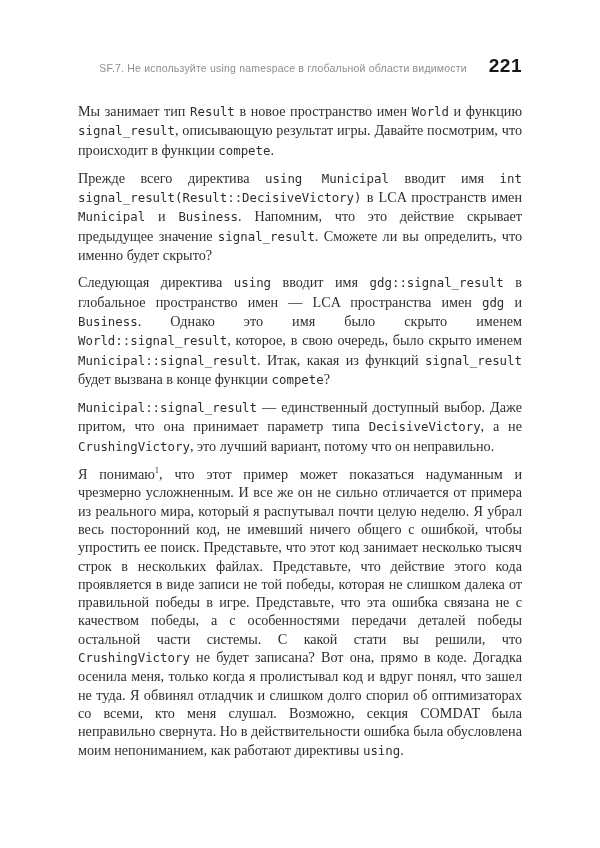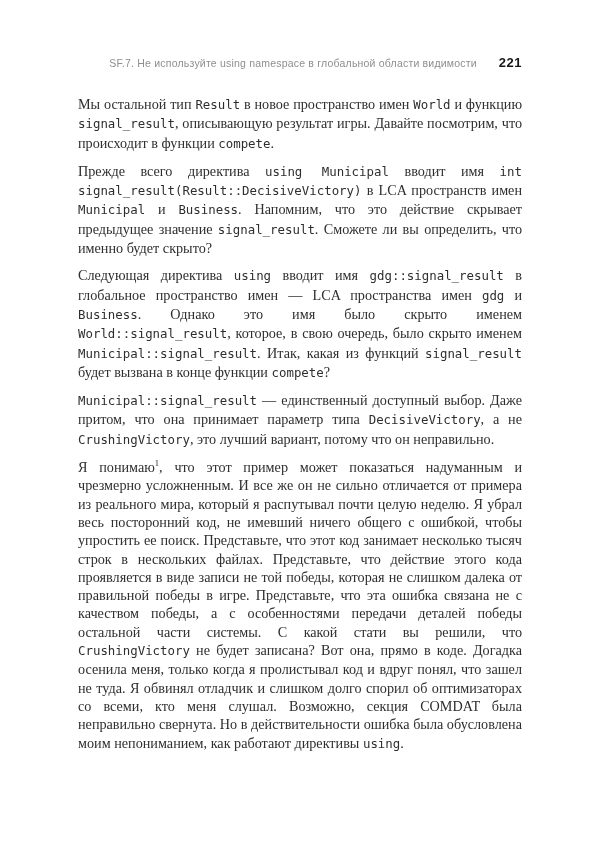--- a/index.html
+++ b/index.html
@@ -27,21 +27,21 @@
     margin-bottom: 25px;
   }
   .running-title {
     font-family: "Liberation Sans", "DejaVu Sans", sans-serif;
     font-size: 10.5px;
     color: #8e8e8e;
     letter-spacing: 0.2px;
   }
   .page-number {
     font-family: "Liberation Sans", "DejaVu Sans", sans-serif;
-    font-size: 13px;
+    font-size: 19px;
     font-weight: 700;
     color: #161616;
     letter-spacing: 0.5px;
   }
   .body-text p {
     font-size: 14.2px;
     line-height: 18.3px;
     text-align: justify;
     margin: 0 0 9px 0;
     hyphens: manual;
@@ -61,20 +61,20 @@
 <body>
 
 <div class="book-page">
 
   <header class="running-header">
     <span class="running-title">SF.7. Не используйте using namespace в глобальной области видимости</span>
     <span class="page-number">221</span>
   </header>
 
   <main class="body-text">
-    <p><span>Мы остальной тип </span><span class="code">Result</span><span> в новое пространство имен </span><span class="code">World</span><span> и функцию </span><span class="code">signal_result</span><span>, описывающую результат игры. Давайте посмотрим, что происходит в функции </span><span class="code">compete</span><span>.</span></p>
+    <p><span>Мы занимает тип </span><span class="code">Result</span><span> в новое пространство имен </span><span class="code">World</span><span> и функцию </span><span class="code">signal_result</span><span>, описывающую результат игры. Давайте посмотрим, что происходит в функции </span><span class="code">compete</span><span>.</span></p>
     <p><span>Прежде всего директива </span><span class="code">using Municipal</span><span> вводит имя </span><span class="code">int signal_result(Re­sult::DecisiveVictory)</span><span> в LCA пространств имен </span><span class="code">Municipal</span><span> и </span><span class="code">Business</span><span>. Напомним, что это действие скрывает предыдущее значение </span><span class="code">signal_result</span><span>. Сможете ли вы определить, что именно будет скрыто?</span></p>
     <p><span>Следующая директива </span><span class="code">using</span><span> вводит имя </span><span class="code">gdg::signal_result</span><span> в глобальное пространство имен — LCA пространства имен </span><span class="code">gdg</span><span> и </span><span class="code">Business</span><span>. Однако это имя было скрыто именем </span><span class="code">World::signal_result</span><span>, которое, в свою очередь, было скрыто именем </span><span class="code">Municipal::signal_result</span><span>. Итак, какая из функций </span><span class="code">signal_result</span><span> будет вызвана в конце функции </span><span class="code">compete</span><span>?</span></p>
     <p><span class="code">Municipal::signal_result</span><span> — единственный доступный выбор. Даже притом, что она принимает параметр типа </span><span class="code">DecisiveVictory</span><span>, а не </span><span class="code">CrushingVictory</span><span>, это лучший вариант, потому что он неправильно.</span></p>
     <p><span>Я понимаю</span><span class="sup">1</span><span>, что этот пример может показаться надуманным и чрезмерно ус­ложненным. И все же он не сильно отличается от примера из реального мира, который я распутывал почти целую неделю. Я убрал весь посторон­ний код, не имевший ничего общего с ошибкой, чтобы упростить ее поиск. Представьте, что этот код занимает несколько тысяч строк в нескольких файлах. Представьте, что действие этого кода проявляется в виде записи не той победы, которая не слишком далека от правильной победы в игре. Представьте, что эта ошибка связана не с качеством победы, а с особенно­стями передачи деталей победы остальной части системы. С какой стати вы решили, что </span><span class="code">CrushingVictory</span><span> не будет записана? Вот она, прямо в коде. Догадка осенила меня, только когда я пролистывал код и вдруг понял, что зашел не туда. Я обвинял отладчик и слишком долго спорил об опти­мизаторах со всеми, кто меня слушал. Возможно, секция COMDAT была неправильно свернута. Но в действительности ошибка была обусловлена моим непониманием, как работают директивы </span><span class="code">using</span><span>.</span></p>
   </main>
 
 </div>
 
 </body></html>

